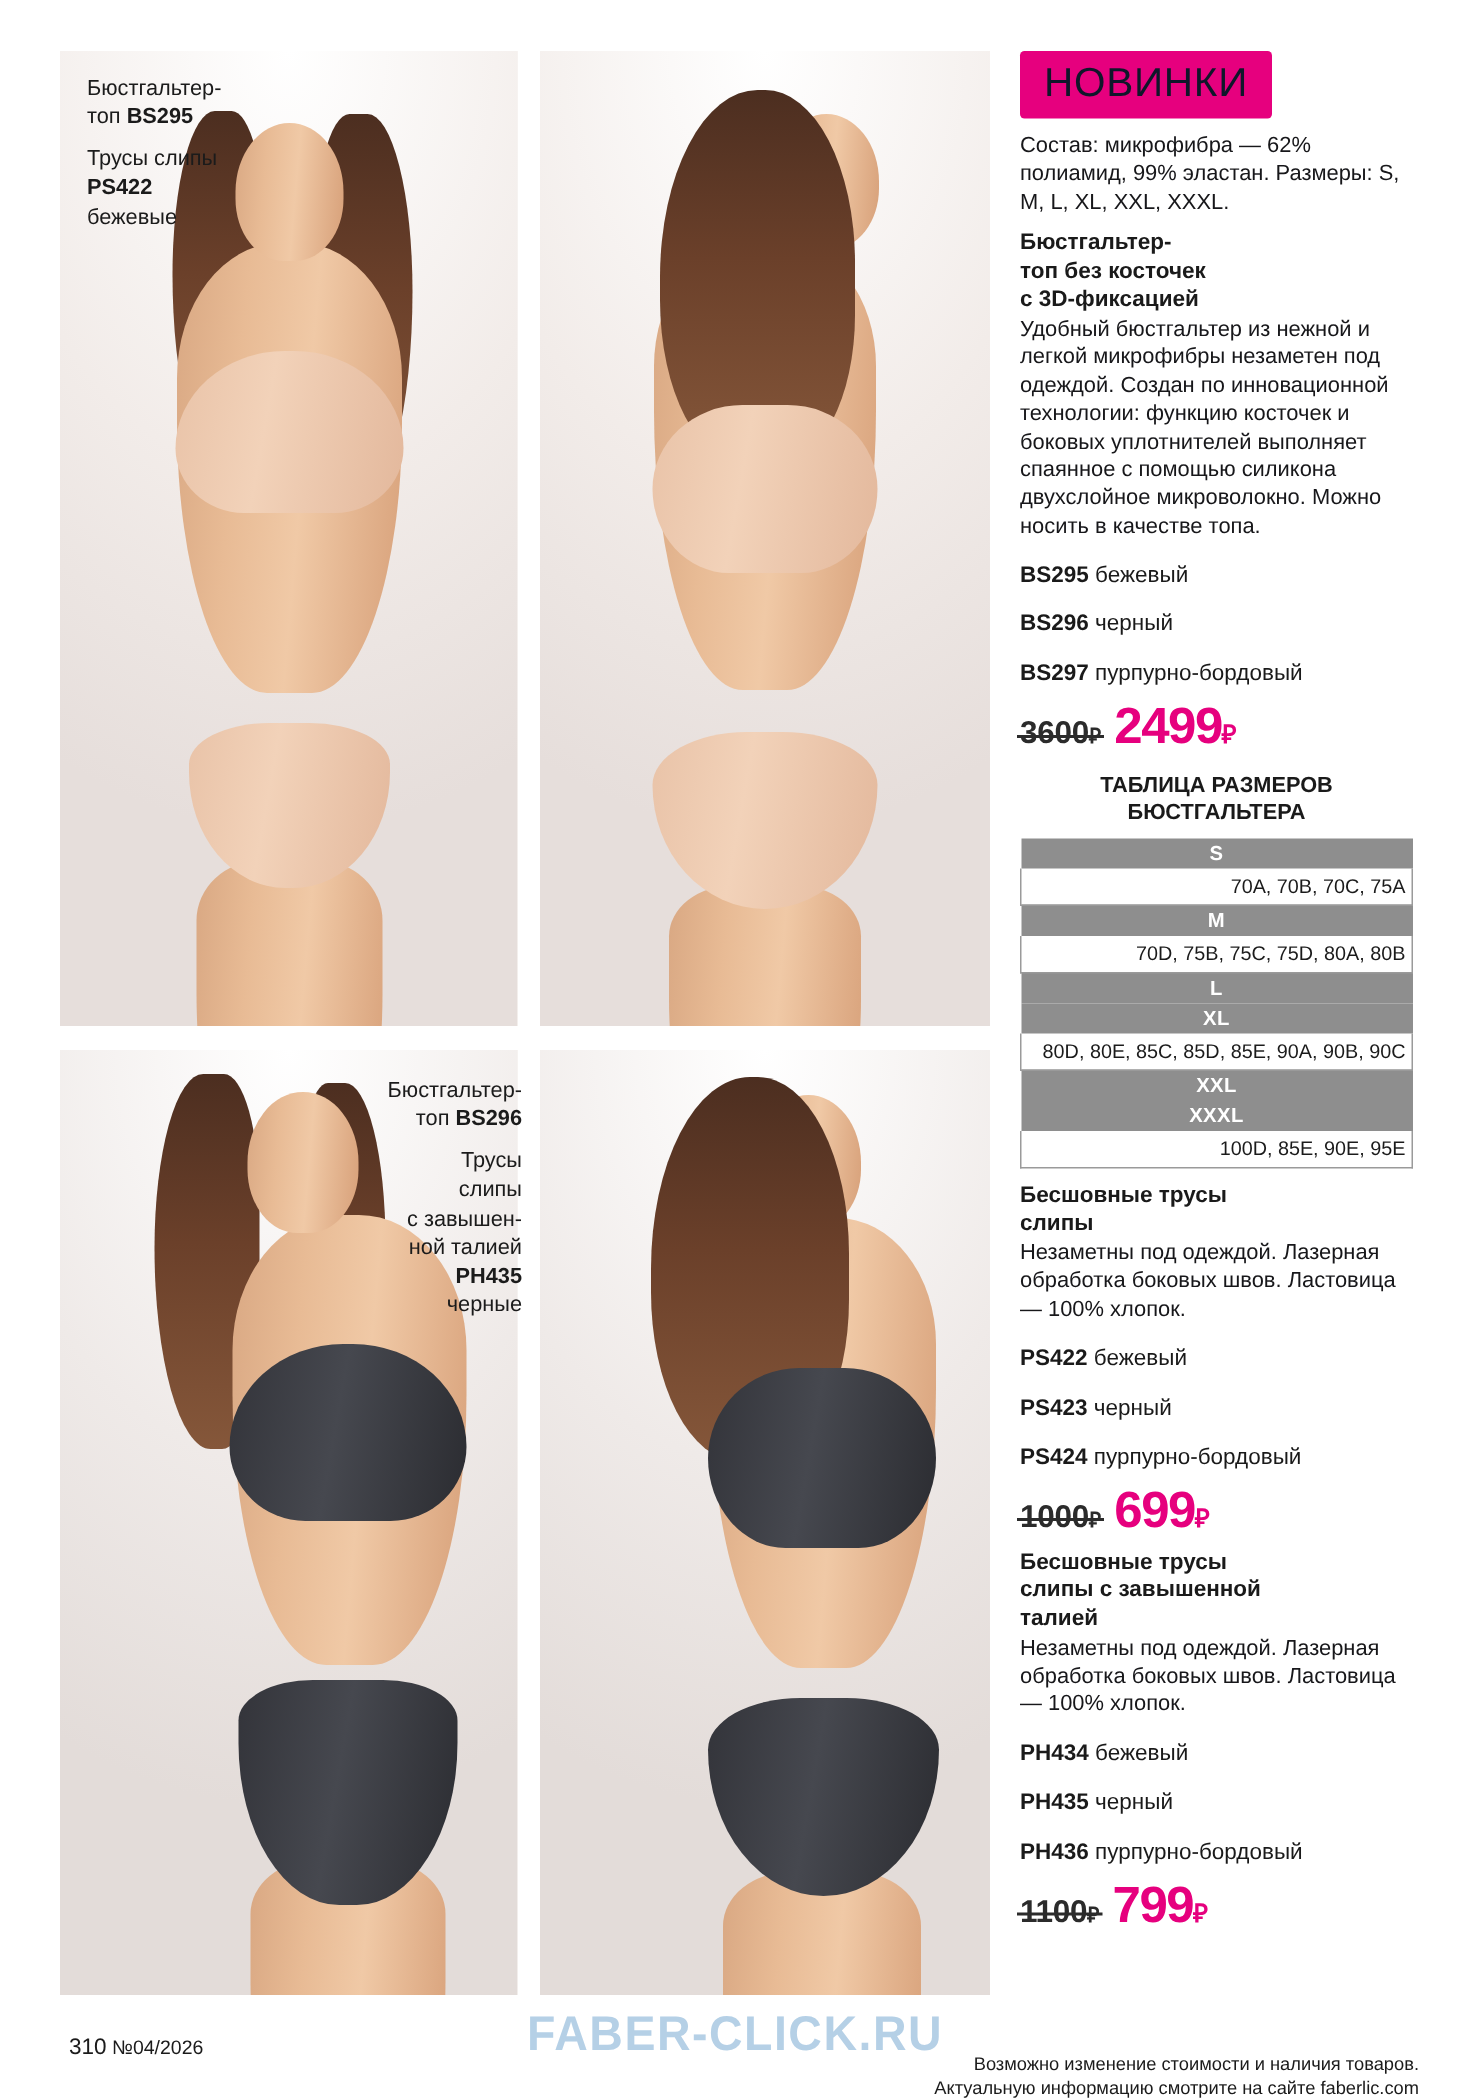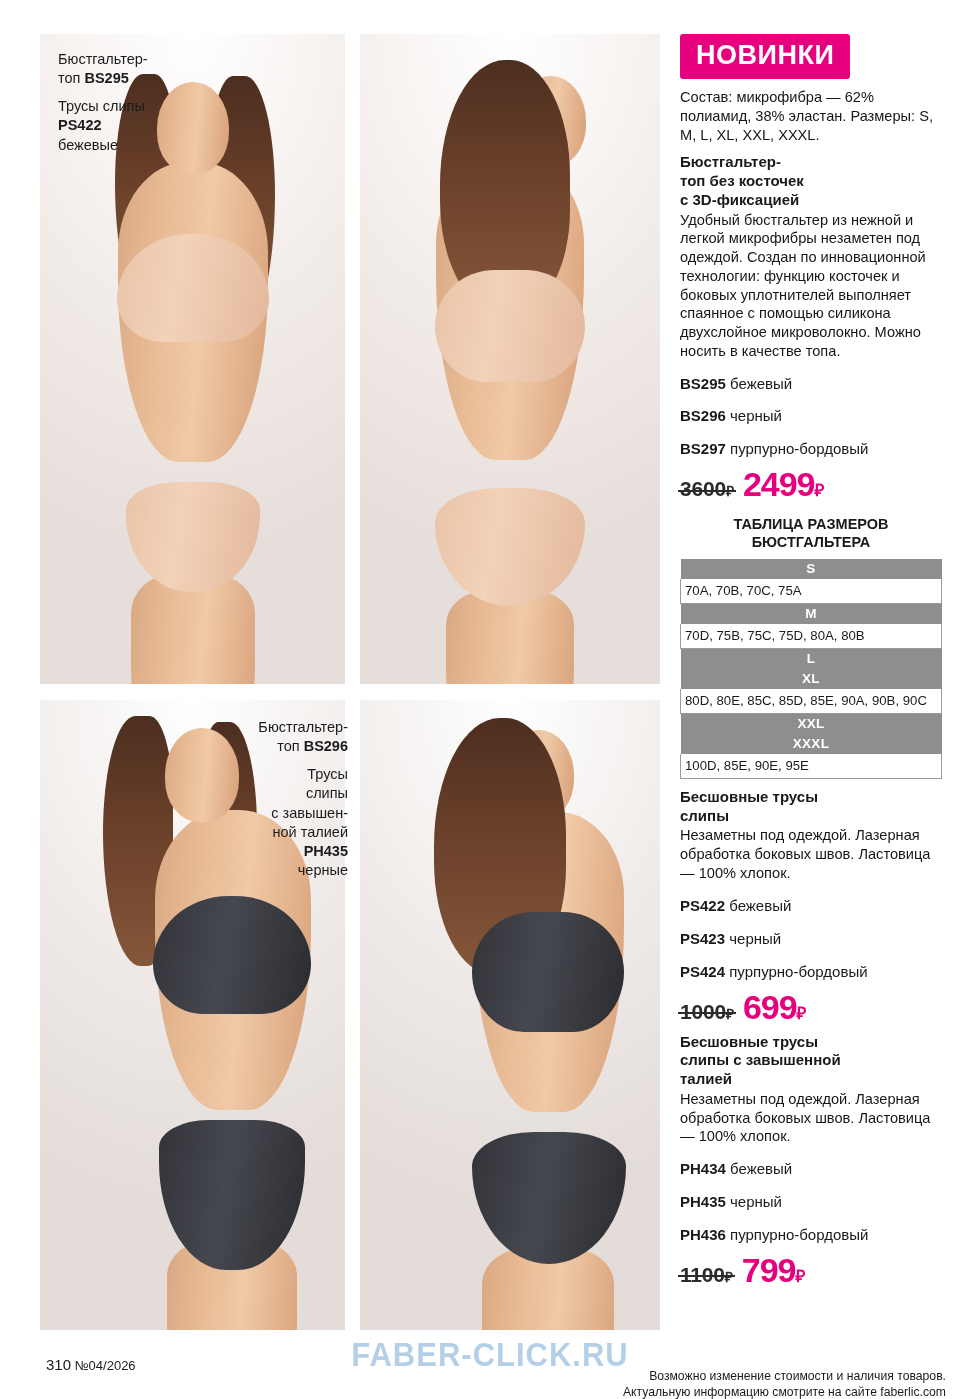--- a/index.html
+++ b/index.html
@@ -94,23 +94,23 @@
   .cap2{left:222px;top:718px;width:126px;text-align:right;}
   .cap-gap{height:9px;}
 
   
   .right{
     position:absolute;left:680px;top:34px;width:262px;
   }
   .novinki{
     display:inline-block;
     background:#e6007e;
-    color:#ffffff;
+    color:#0f172a;
     font-size:27px;
-    font-weight:bold;
+    font-weight:normal;
     letter-spacing:.5px;
     padding:6px 16px 8px 16px;
     border-radius:3px;
   }
   .txt{font-size:14.6px;line-height:1.285;margin-top:9px;color:#17171a;}
   .hdr{font-weight:bold;font-size:15px;line-height:1.25;margin-top:9px;}
   .codeline{font-size:15px;line-height:1.33;margin-top:13px;}
   .codeline b{font-weight:bold;}
 
   .pricerow{display:flex;align-items:baseline;gap:9px;margin-top:8px;}
@@ -132,21 +132,21 @@
   }
   table.sizes{
     width:100%;border-collapse:collapse;margin-top:7px;
     font-size:13.2px;
   }
   table.sizes td.hdrcell{
     background:#8e8e8e;color:#ffffff;font-weight:bold;text-align:center;
     padding:2px 0 3px 0;letter-spacing:.3px;font-size:13.5px;
   }
   table.sizes td.valcell{
-    border:1px solid #9a9a9a;border-top:none;text-align:left;
+    border:1px solid #9a9a9a;border-top:none;text-align:right;
     padding:4px 4px;color:#1b1b1b;line-height:1.22;
   }
 
   
   .footer{position:absolute;left:0;top:1352px;width:980px;}
   .foot-left{position:absolute;left:46px;top:4px;font-size:13px;color:#1b1b1b;}
   .foot-left .pg{font-size:15px;}
   .foot-right{position:absolute;left:556px;top:16px;width:390px;text-align:right;font-size:12.2px;line-height:1.35;color:#1b1b1b;}
   .watermark{
     position:absolute;left:300px;top:1338px;width:380px;text-align:center;
@@ -222,21 +222,21 @@
     <div>с завышен-</div>
     <div>ной талией</div>
     <div><b>PH435</b></div>
     <div>черные</div>
   </div>
 
   <div class="right">
 
     <div class="novinki">НОВИНКИ</div>
 
-    <div class="txt">Состав: микрофибра — 62% полиамид,  38% эластан. Размеры: S, M, L, XL, XXL, XXXL.</div>
+    <div class="txt">Состав: микрофибра — 62% полиамид,  99% эластан. Размеры: S, M, L, XL, XXL, XXXL.</div>
 
     
     <div class="hdr">
       <div>Бюстгальтер-</div>
       <div>топ без косточек</div>
       <div>с 3D-фиксацией</div>
     </div>
     <div class="txt" style="margin-top:1px">Удобный бюстгальтер из нежной и легкой микрофибры незаметен под одеждой. Создан по инновационной технологии: функцию косточек и боковых уплотнителей выполняет спаянное с помощью силикона двухслойное микроволокно. Можно носить в качестве топа.</div>
 
     <div class="codeline"><b>BS295</b> <span>бежевый</span></div>

